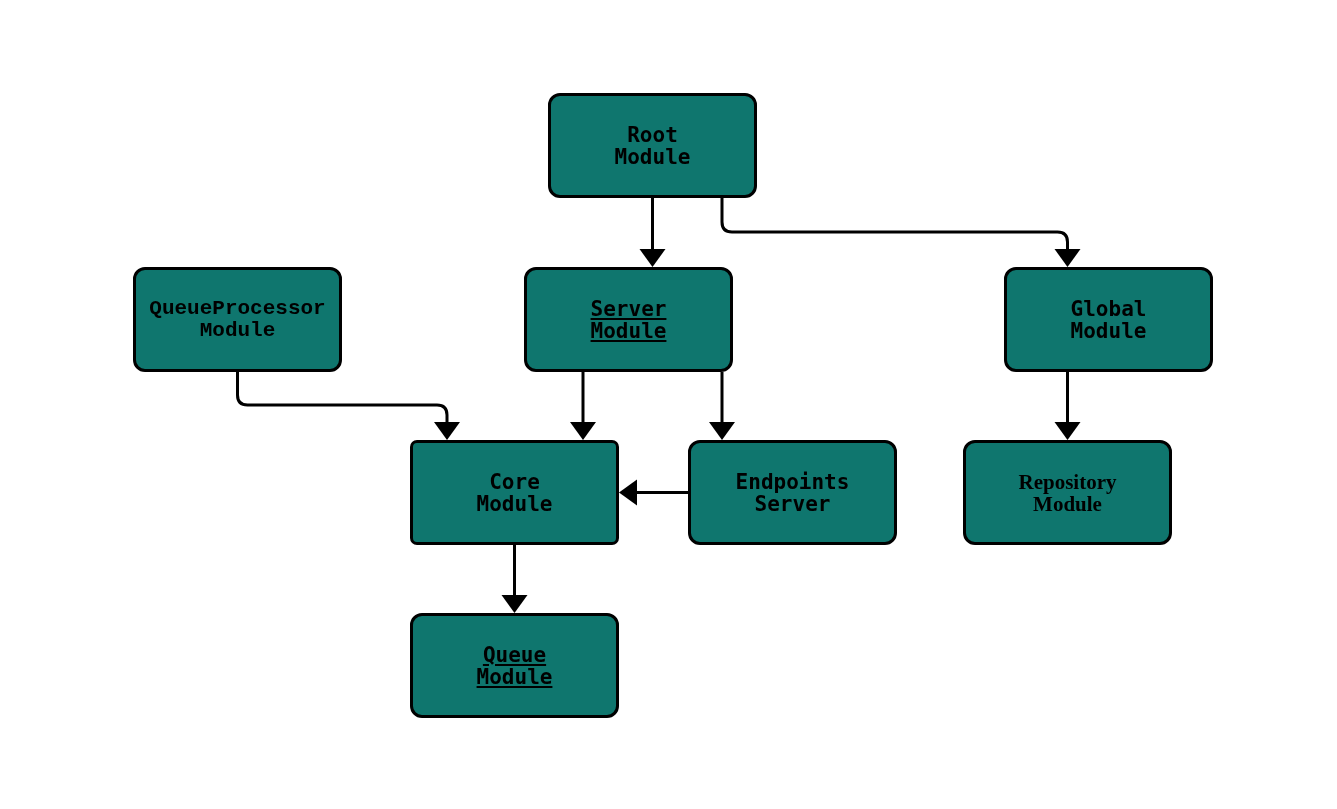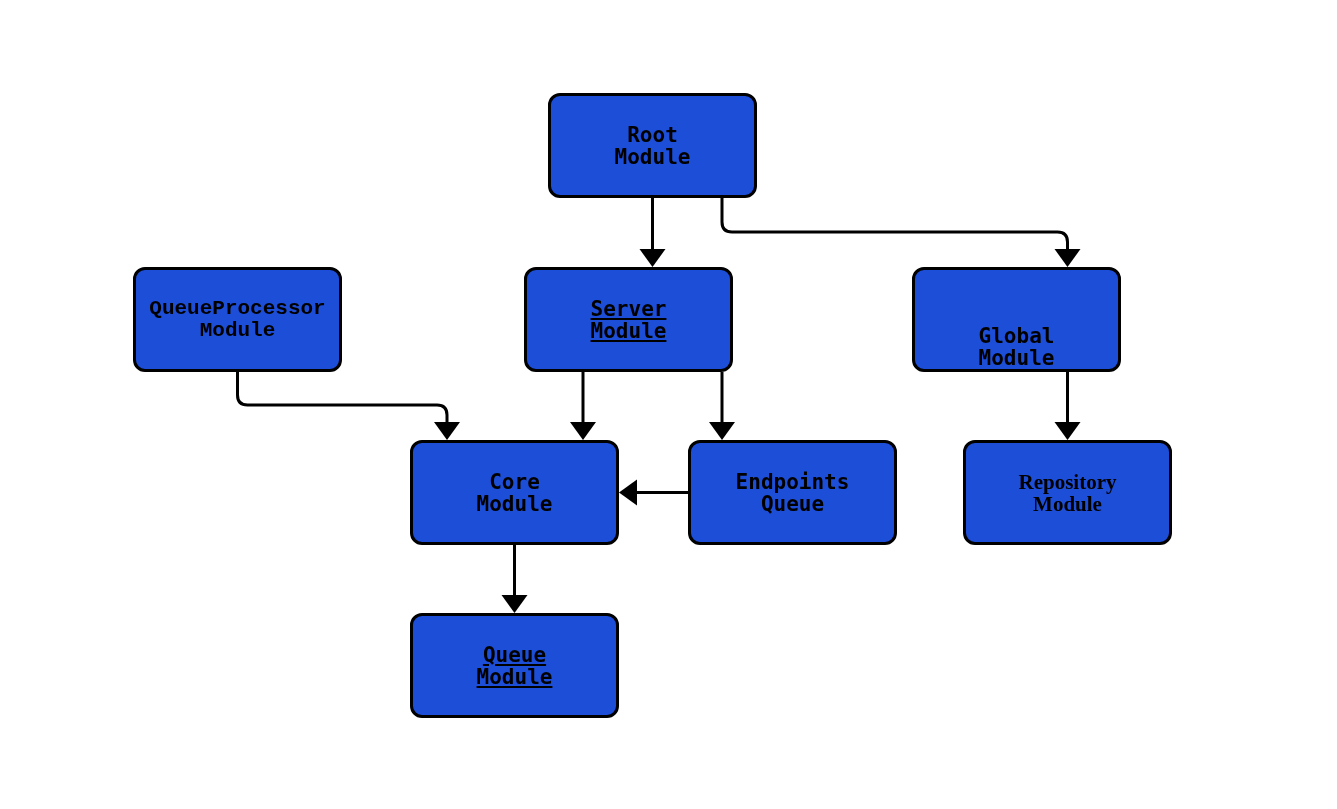--- a/index.html
+++ b/index.html
@@ -20,41 +20,41 @@
     left: 0;
     top: 0;
     width: 1337px;
     height: 809px;
   }
   .node {
     position: absolute;
     width: 209px;
     height: 105px;
     box-sizing: border-box;
-    background: #1d4ed8;
+    background: #0f766e;
     border: 3px solid #000000;
     border-radius: 12px;
     display: flex;
     align-items: center;
     justify-content: center;
   }
   .node-label {
     font-size: 21px;
     line-height: 22px;
     font-weight: bold;
     color: #000000;
     text-align: center;
     white-space: pre-line;
     letter-spacing: 0;
   }
   .node-root          { left: 548px; top: 93px;  }
   .node-queueprocessor{ left: 133px; top: 267px; font-family: Liberation Mono, monospace; }
   .node-server        { left: 524px; top: 267px; text-decoration: underline; }
-  .node-global        { left: 912px; top: 267px; align-items: flex-end; }
-  .node-core          { left: 410px; top: 440px; }
+  .node-global        { left: 1004px; top: 267px; }
+  .node-core          { left: 410px; top: 440px; border-radius: 7px; }
   .node-endpoints     { left: 688px; top: 440px; }
   .node-repository    { left: 963px; top: 440px; font-family: Liberation Serif, serif; }
   .node-queue         { left: 410px; top: 613px; text-decoration: underline; }
 </style>
 </head>
 <body>
 
 <div class="canvas">
 
   <svg class="edge-layer" width="1337" height="809" viewBox="0 0 1337 809" xmlns="http://www.w3.org/2000/svg">
@@ -100,21 +100,21 @@
 Module</span>
   </div>
 
   <div class="node node-core">
     <span class="node-label">Core
 Module</span>
   </div>
 
   <div class="node node-endpoints">
     <span class="node-label">Endpoints
-Queue</span>
+Server</span>
   </div>
 
   <div class="node node-repository">
     <span class="node-label">Repository
 Module</span>
   </div>
 
   <div class="node node-queue">
     <span class="node-label">Queue
 Module</span>

